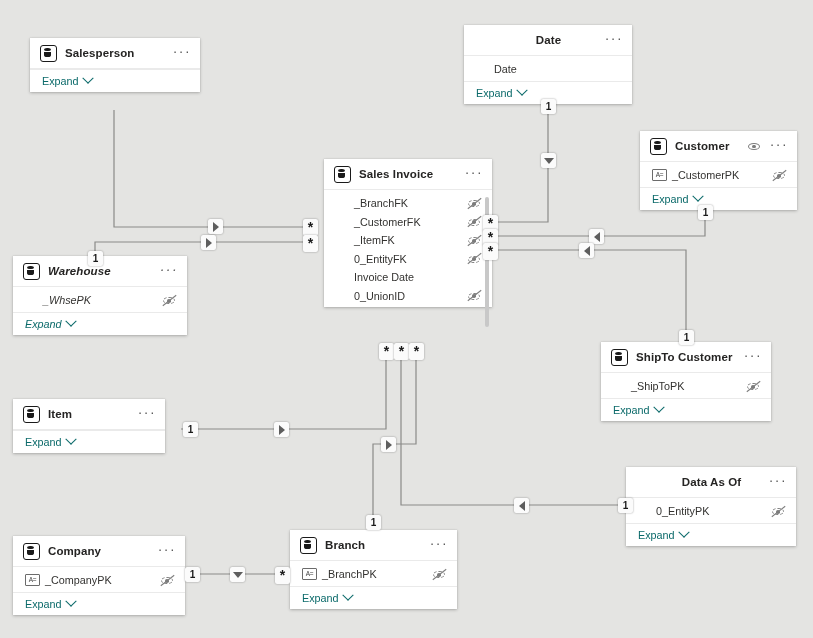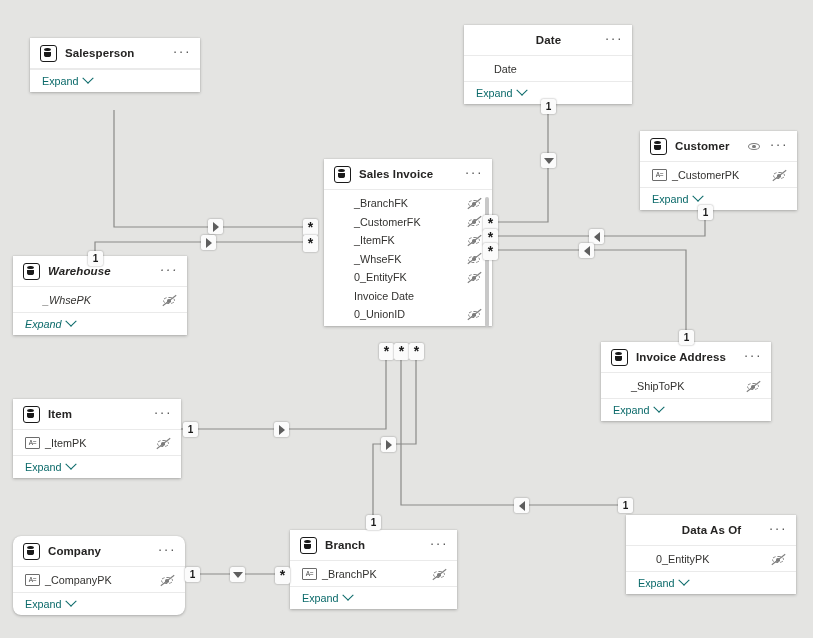--- a/index.html
+++ b/index.html
@@ -288,30 +288,20 @@
             <span class="field-name">_ItemFK</span>
             <span class="field-spacer"></span>
             <span class="eye hidden">
               <span class="lid"></span>
               <span class="pupil"></span>
               <span class="slash"></span>
             </span>
           </div>
           <div class="field-row">
             <span class="col-icon blank"></span>
-            <span class="field-name">_WhseFK</span>
-            <span class="field-spacer"></span>
-            <span class="eye hidden">
-              <span class="lid"></span>
-              <span class="pupil"></span>
-              <span class="slash"></span>
-            </span>
-          </div>
-          <div class="field-row">
-            <span class="col-icon blank"></span>
             <span class="field-name">0_EntityFK</span>
             <span class="field-spacer"></span>
             <span class="eye hidden">
               <span class="lid"></span>
               <span class="pupil"></span>
               <span class="slash"></span>
             </span>
           </div>
           <div class="field-row">
             <span class="col-icon blank"></span>
@@ -383,21 +373,21 @@
         <div class="card-footer">
           <span class="expand-link">
             <span>Expand</span>
             <span class="chev"></span>
           </span>
         </div>
       </div>
       <div class="card" style="left: 601px; top: 342px; width: 170px;">
         <div class="card-header">
           <span class="tbl-icon"></span>
-          <span class="card-title">Invoice Address</span>
+          <span class="card-title">ShipTo Customer</span>
           <span class="hdr-spacer"></span>
           <span class="ellipsis">···</span>
         </div>
         <div class="fields">
           <div class="field-row">
             <span class="col-icon blank"></span>
             <span class="field-name">_ShipToPK</span>
             <span class="field-spacer"></span>
             <span class="eye hidden">
               <span class="lid"></span>
@@ -406,47 +396,35 @@
             </span>
           </div>
         </div>
         <div class="card-footer">
           <span class="expand-link">
             <span>Expand</span>
             <span class="chev"></span>
           </span>
         </div>
       </div>
-      <div class="card" style="left: 13px; top: 399px; width: 168px;">
+      <div class="card" style="left: 13px; top: 399px; width: 152px;">
         <div class="card-header">
           <span class="tbl-icon"></span>
           <span class="card-title">Item</span>
           <span class="hdr-spacer"></span>
           <span class="ellipsis">···</span>
         </div>
-        <div class="fields">
-          <div class="field-row">
-            <span class="col-icon">A=</span>
-            <span class="field-name">_ItemPK</span>
-            <span class="field-spacer"></span>
-            <span class="eye hidden">
-              <span class="lid"></span>
-              <span class="pupil"></span>
-              <span class="slash"></span>
-            </span>
-          </div>
-        </div>
-        <div class="card-footer">
-          <span class="expand-link">
-            <span>Expand</span>
-            <span class="chev"></span>
-          </span>
-        </div>
-      </div>
-      <div class="card" style="left: 626px; top: 467px; width: 170px; margin-top: 48px;">
+        <div class="card-footer">
+          <span class="expand-link">
+            <span>Expand</span>
+            <span class="chev"></span>
+          </span>
+        </div>
+      </div>
+      <div class="card" style="left: 626px; top: 467px; width: 170px;">
         <div class="card-header centered">
           <span class="card-title">Data As Of</span>
           <span class="ellipsis">···</span>
         </div>
         <div class="fields">
           <div class="field-row">
             <span class="col-icon blank"></span>
             <span class="field-name">0_EntityPK</span>
             <span class="field-spacer"></span>
             <span class="eye hidden">
@@ -456,21 +434,21 @@
             </span>
           </div>
         </div>
         <div class="card-footer">
           <span class="expand-link">
             <span>Expand</span>
             <span class="chev"></span>
           </span>
         </div>
       </div>
-      <div class="card" style="left: 13px; top: 536px; width: 172px; border-radius: 8px;">
+      <div class="card" style="left: 13px; top: 536px; width: 172px;">
         <div class="card-header">
           <span class="tbl-icon"></span>
           <span class="card-title">Company</span>
           <span class="hdr-spacer"></span>
           <span class="ellipsis">···</span>
         </div>
         <div class="fields">
           <div class="field-row">
             <span class="col-icon">A=</span>
             <span class="field-name">_CompanyPK</span>

